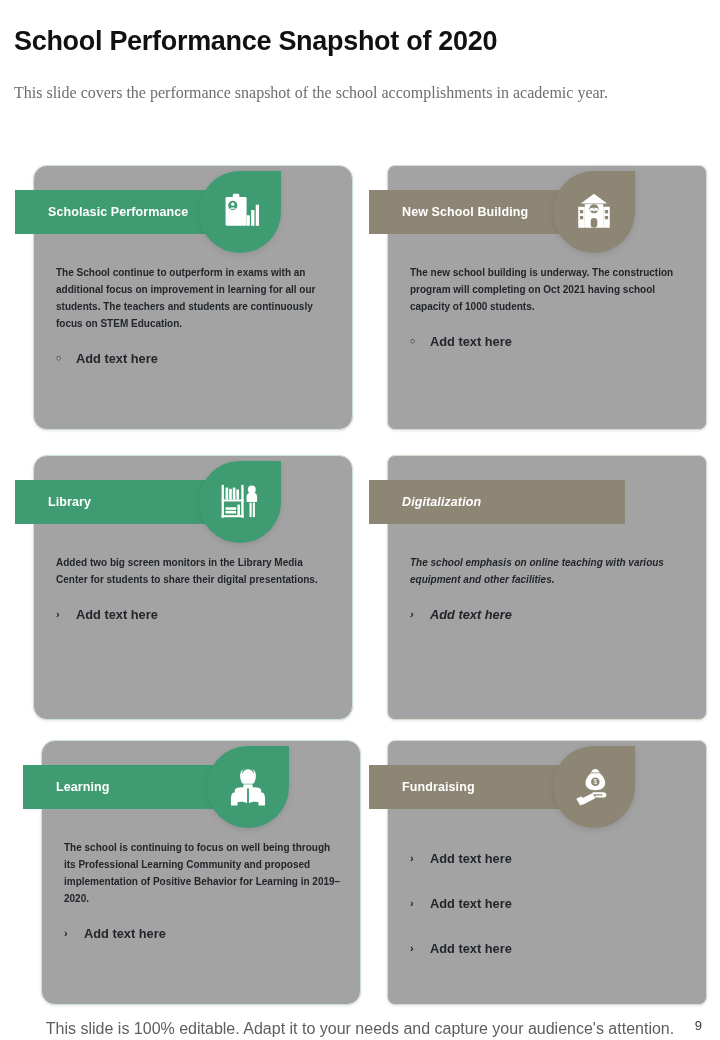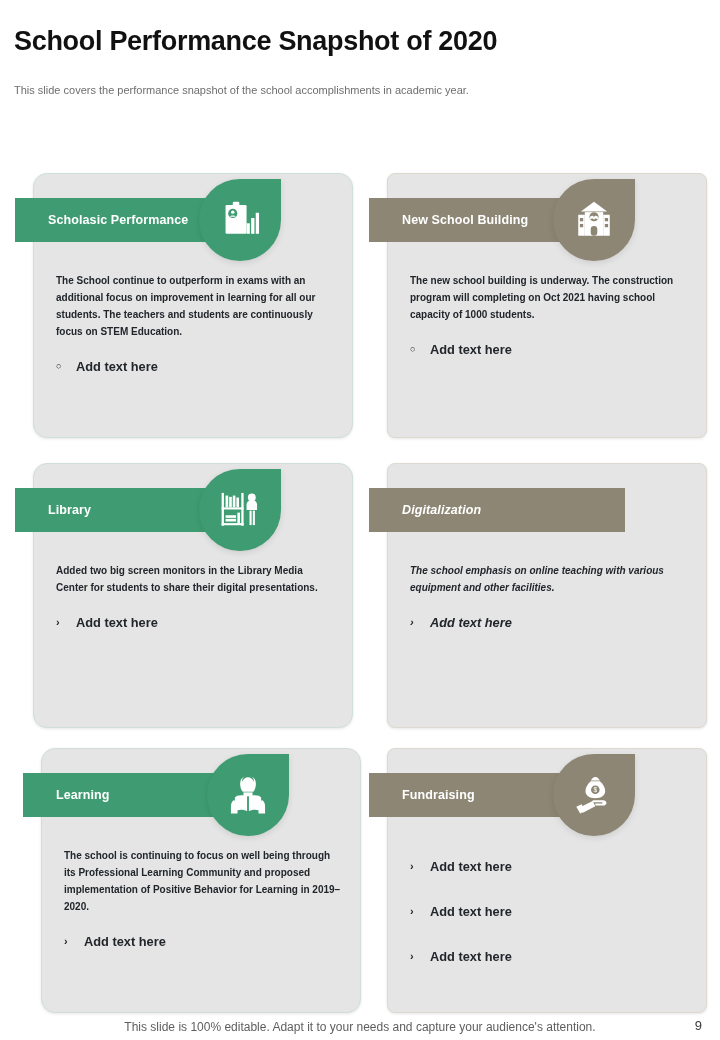--- a/index.html
+++ b/index.html
@@ -12,34 +12,33 @@
   .slide { position: relative; width: 720px; height: 1040px; background:#fff; }
 
   
   .page-title {
     position:absolute; left:14px; top:26px;
     font-size:27px; font-weight:bold; color:#111111;
     letter-spacing:-0.3px; white-space:nowrap;
   }
   .page-subtitle {
     position:absolute; left:14px; top:84px;
-    font-size:11px; color:#6e6e6e; white-space:nowrap;
+    font-size:16px; color:#6e6e6e; white-space:nowrap;font-family:Liberation Serif, serif;
   }
 
   
   .grid { position:absolute; left:0; top:0; width:720px; height:1040px; }
 
   .card {
     position:absolute;
     width:320px; height:265px;
-    background:#e5e5e5;
+    background:#a3a3a3;
     border:1px solid #cfe0d6;
     border-radius:14px;
     box-shadow:0 1px 3px rgba(0,0,0,0.10);
-    margin-top:8px;
   }
   .card.taupe { border-color:#ded9cf;border-radius:8px; }
 
   
   .card.c0 { left:33px;  top:165px; }
   .card.c1 { left:387px; top:165px; }
   .card.c2 { left:33px;  top:455px; }
   .card.c3 { left:387px; top:455px;font-style:italic; }
   .card.c4 { left:41px;  top:740px; }
   .card.c5 { left:387px; top:740px; }
@@ -100,21 +99,21 @@
   .bullet-text { flex:1 1 auto; }
 
   
   .card-body.bullets-only .bullets { margin-top:10px; }
   .card-body.bullets-only .bullet { margin-bottom:26px; }
 
   
   .footer-note {
     position:absolute; left:0; right:0; top:1020px;
     text-align:center;
-    font-size:12px; color:#5e5e5e;
+    font-size:16px; color:#5e5e5e;
   }
   .page-number {
     position:absolute; right:18px; top:1018px;
     font-size:13px; color:#3a3a3a;
   }
 </style>
 </head>
 <body>
 
 <div class="slide">

